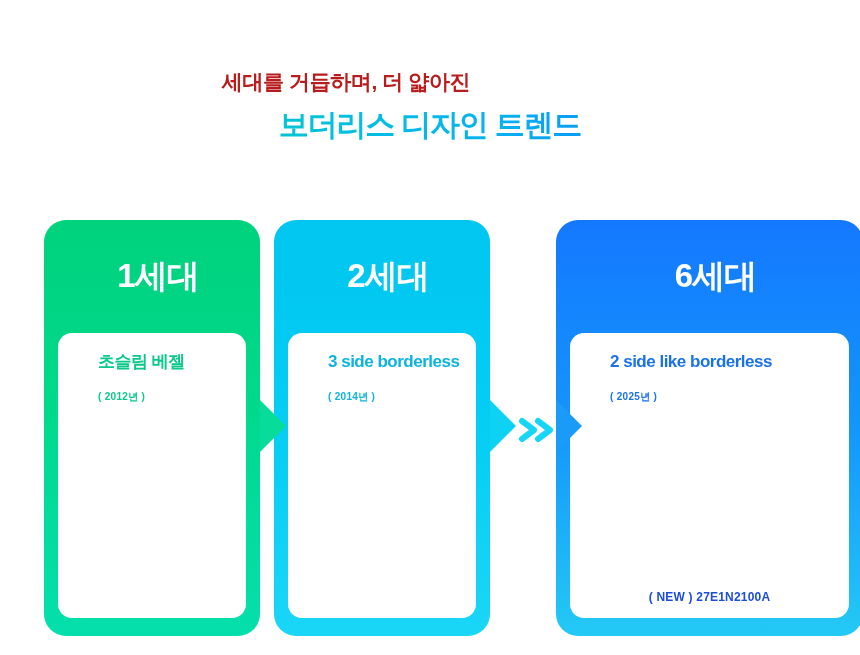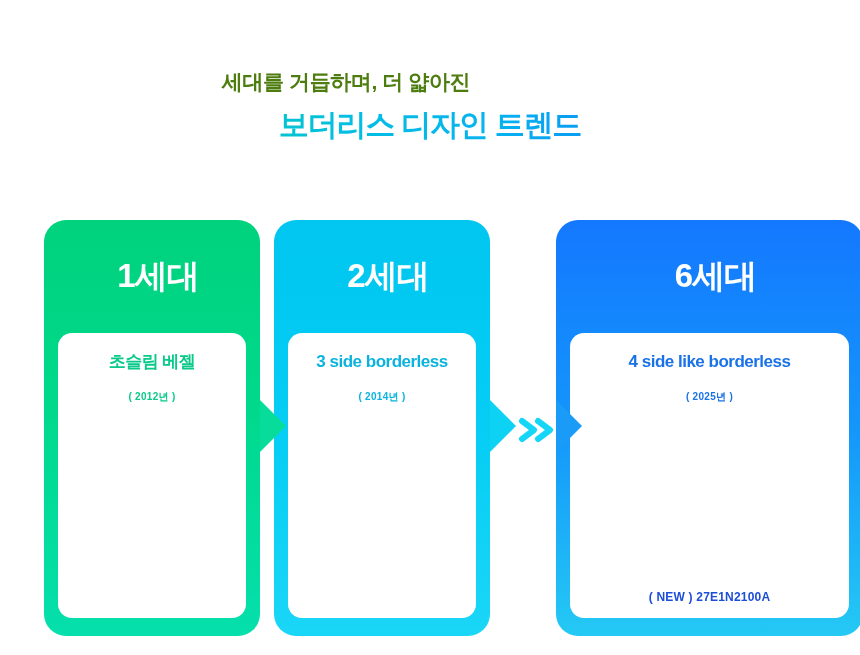--- a/index.html
+++ b/index.html
@@ -6,21 +6,21 @@
   body{
     width:860px;height:655px;background:#ffffff;
     font-family:"Liberation Sans","DejaVu Sans",sans-serif;
     overflow:hidden;position:relative;
   }
   .stage{position:absolute;left:0;top:0;width:860px;height:655px;}
 
   
   .subtitle{
     position:absolute;left:0;top:68px;width:692px;text-align:center;
-    font-size:21px;font-weight:600;color:#4d7c0f;letter-spacing:-0.4px;
+    font-size:21px;font-weight:600;color:#b91c1c;letter-spacing:-0.4px;
   }
   .title{
     position:absolute;left:0;top:108px;width:860px;text-align:center;
     font-size:30px;font-weight:800;letter-spacing:-1.2px;line-height:1.15;
     background:linear-gradient(90deg,#0ad493 0%,#07c8b9 22%,#03bfe2 40%,#06b2f0 58%,#0f7ff5 80%,#1570f0 100%);
     -webkit-background-clip:text;background-clip:text;
     -webkit-text-fill-color:transparent;color:transparent;
   }
 
   
@@ -28,22 +28,22 @@
   .card .inner{
     position:absolute;background:#ffffff;border-radius:14px;
     left:14px;right:14px;top:113px;bottom:18px;overflow:hidden;
   }
   .card-head{
     position:absolute;left:12px;right:0;top:0;height:113px;
     display:flex;align-items:center;justify-content:center;
     color:#ffffff;font-size:33px;font-weight:800;letter-spacing:-1px;
   }
   .cap{
-    position:absolute;left:0;right:0;top:19px;text-align:center;
-    font-size:17px;font-weight:700;letter-spacing:-0.5px;line-height:1.15;
+    position:absolute;left:0;right:0;top:19px;text-align:left;
+    font-size:17px;font-weight:700;letter-spacing:-0.5px;line-height:1.15;padding-left:40px;
   }
   .cap .yr{display:block;font-size:10px;font-weight:700;margin-top:19px;letter-spacing:0.3px;}
   .newtag{
     position:absolute;left:0;right:0;bottom:14px;text-align:center;
     font-size:12px;font-weight:700;letter-spacing:0.2px;color:#1d4ed8;
   }
 
   
   #card1{left:44px;top:220px;width:216px;height:416px;
     background:linear-gradient(180deg,#00d27d 0%,#00d98c 45%,#05dfac 100%);}
@@ -98,21 +98,21 @@
         <polyline points="22,5 34,14 22,23"></polyline>
       </g>
     </svg>
   </div>
 
   <div class="tip" id="tip3"></div>
   <div class="card" id="card3">
     <div class="card-head">6세대</div>
     <div class="inner">
       <div class="cap" style="color:#1a72e8">
-        <span>4 side like borderless</span>
+        <span>2 side like borderless</span>
         <span class="yr">( 2025년 )</span>
       </div>
 
       <div class="newtag">( NEW )  27E1N2100A</div>
     </div>
   </div>
 
 </div>
 
 </body></html>

